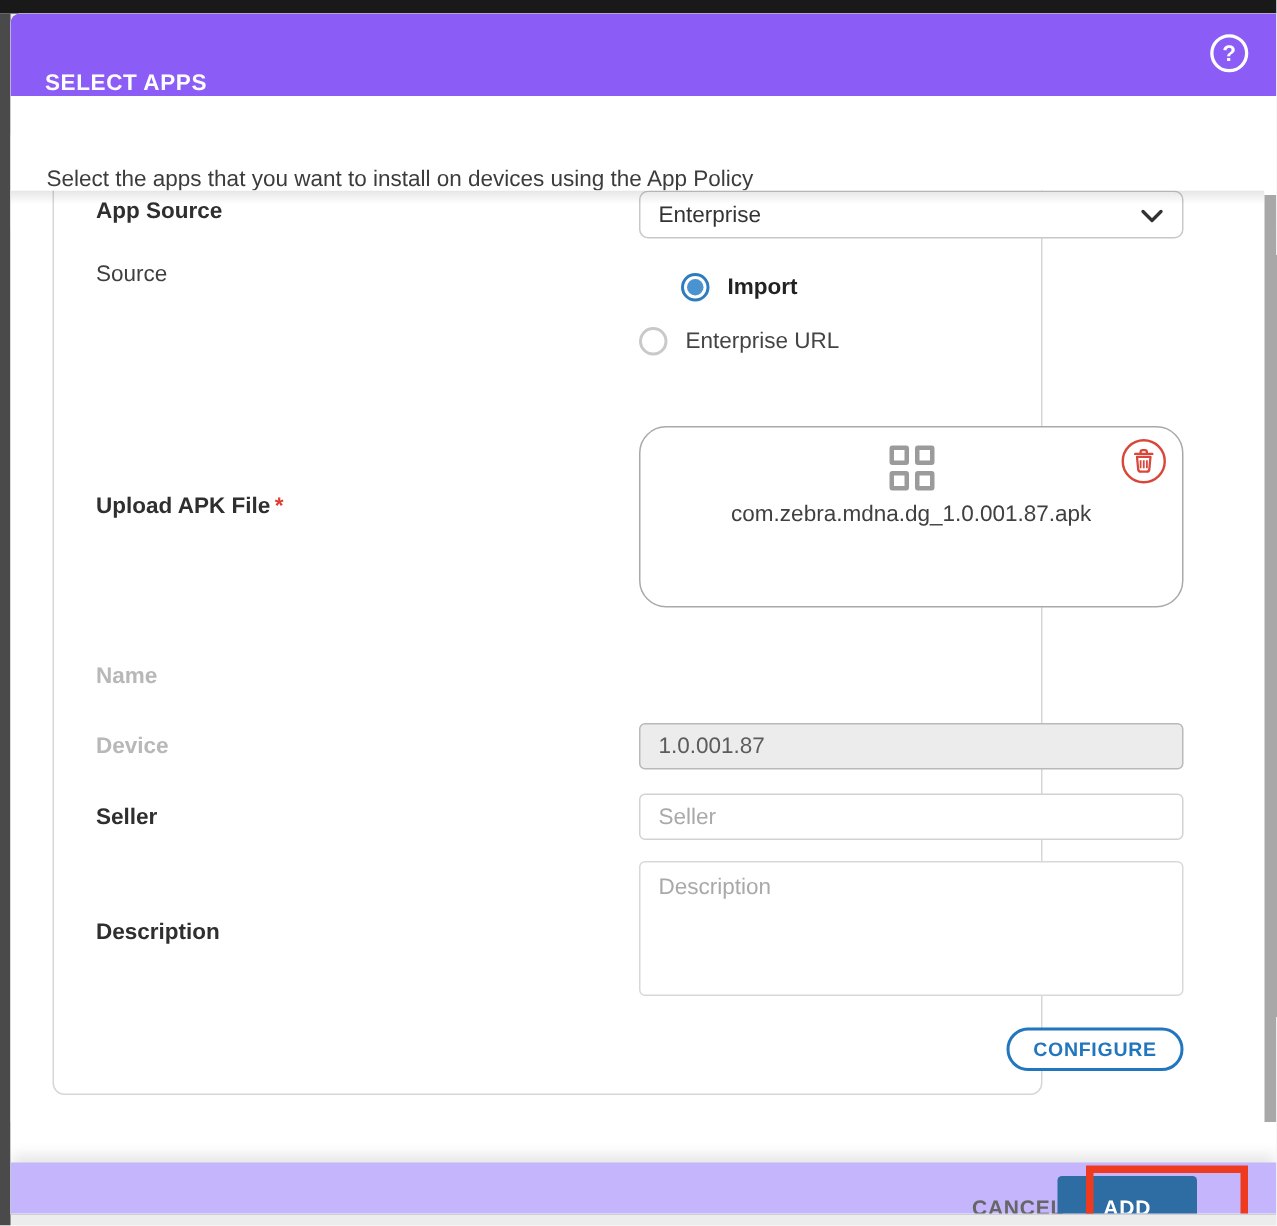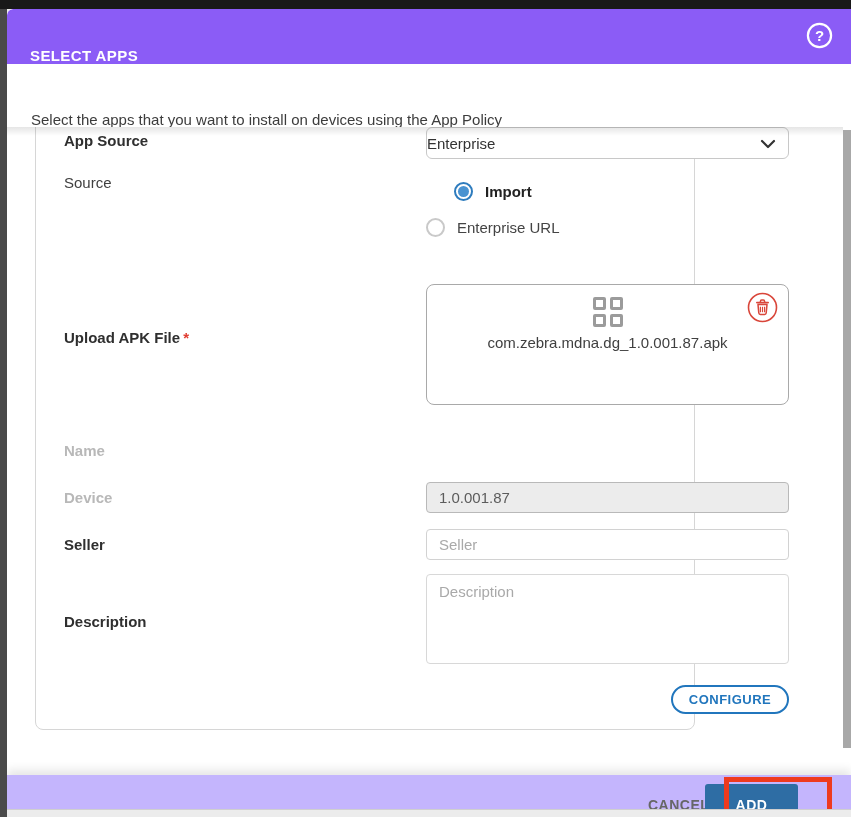--- a/index.html
+++ b/index.html
@@ -56,40 +56,40 @@
   .field-label.plain { font-weight:normal; color:#3f3f3f; }
   .field-label.dim { color:#b8b8b8; }
   .req { color:#e03c31; font-weight:bold; margin-left:3px; }
 
   
   .select-box {
     position:absolute; left:390px; top:11px; width:363px; height:32px;
     border:1px solid #c8c8c8; border-radius:6px; background:#fff;
     display:flex; align-items:center; cursor:pointer;
   }
-  .select-value { font-size:15px; color:#333; }
+  .select-value { margin-left:12px; font-size:15px; color:#333; }
   .select-chevron { position:absolute; right:12px; top:9px; line-height:0; }
 
   
   .radio-row { position:absolute; left:390px; height:20px; display:flex; align-items:center; cursor:pointer; }
   .radio-circle {
     width:19px; height:19px; border-radius:50%; border:2px solid #c9c9c9; background:#fff; flex:0 0 auto;
     display:flex; align-items:center; justify-content:center;
   }
   .radio-circle.selected { border-color:#2e7cbe; }
   .radio-circle.selected::after {
     content:""; width:11px; height:11px; border-radius:50%; background:#4a93d1;
   }
   .radio-label { margin-left:12px; font-size:15px; color:#444; }
   .radio-label.strong { font-weight:bold; color:#222; }
 
   
   .upload-box {
     position:absolute; left:390px; top:168px; width:363px; height:121px;
-    border:1px solid #a9a9a9; border-radius:8px; background:#fff; cursor:pointer;
+    border:1px solid #a9a9a9; border-radius:18px; background:#fff; cursor:pointer;
   }
   .grid-icon {
     position:absolute; left:166px; top:12px; width:31px; height:31px;
     display:grid; grid-template-columns:13px 13px; grid-template-rows:13px 13px; gap:4px;
   }
   .grid-icon span { border:3px solid #9b9b9b; border-radius:2px; background:#fff; }
   .file-name { position:absolute; left:0; top:49px; width:100%; text-align:center; font-size:15px; color:#404040; }
   .trash-btn {
     position:absolute; left:320px; top:7px; width:31px; height:31px;
     background:transparent; border:none; padding:0; cursor:pointer; line-height:0;

